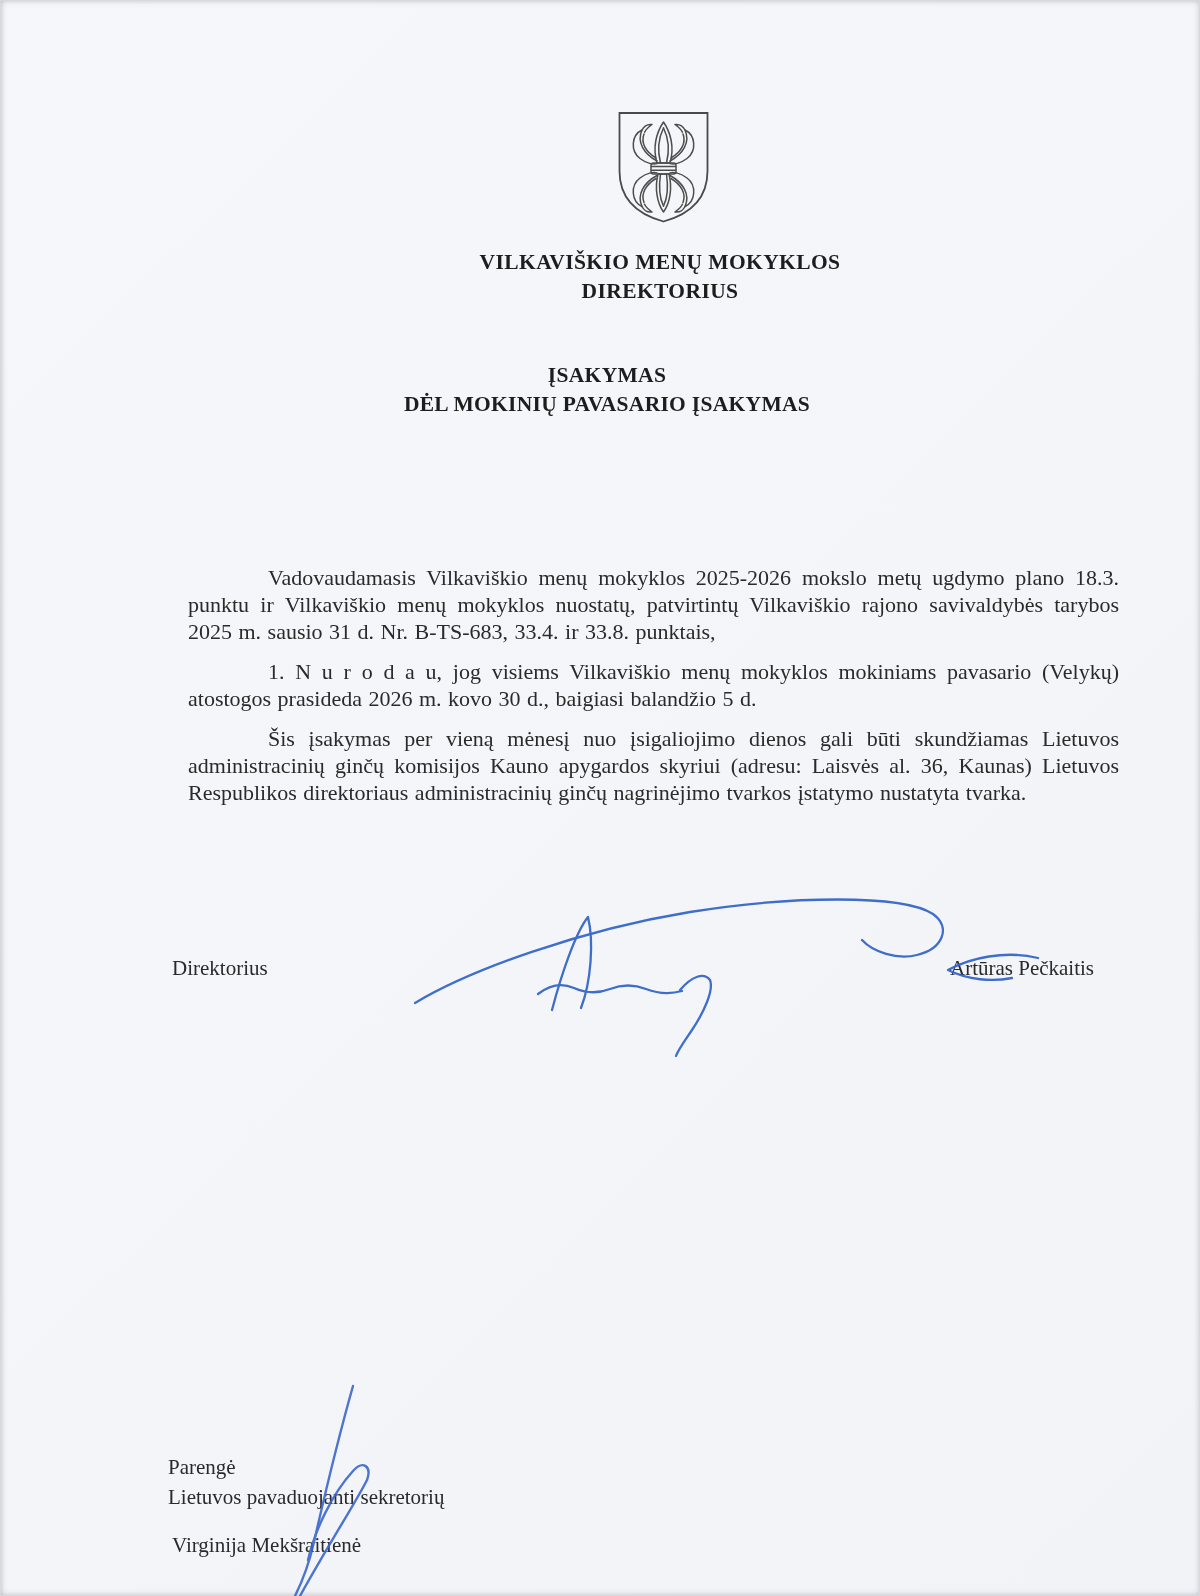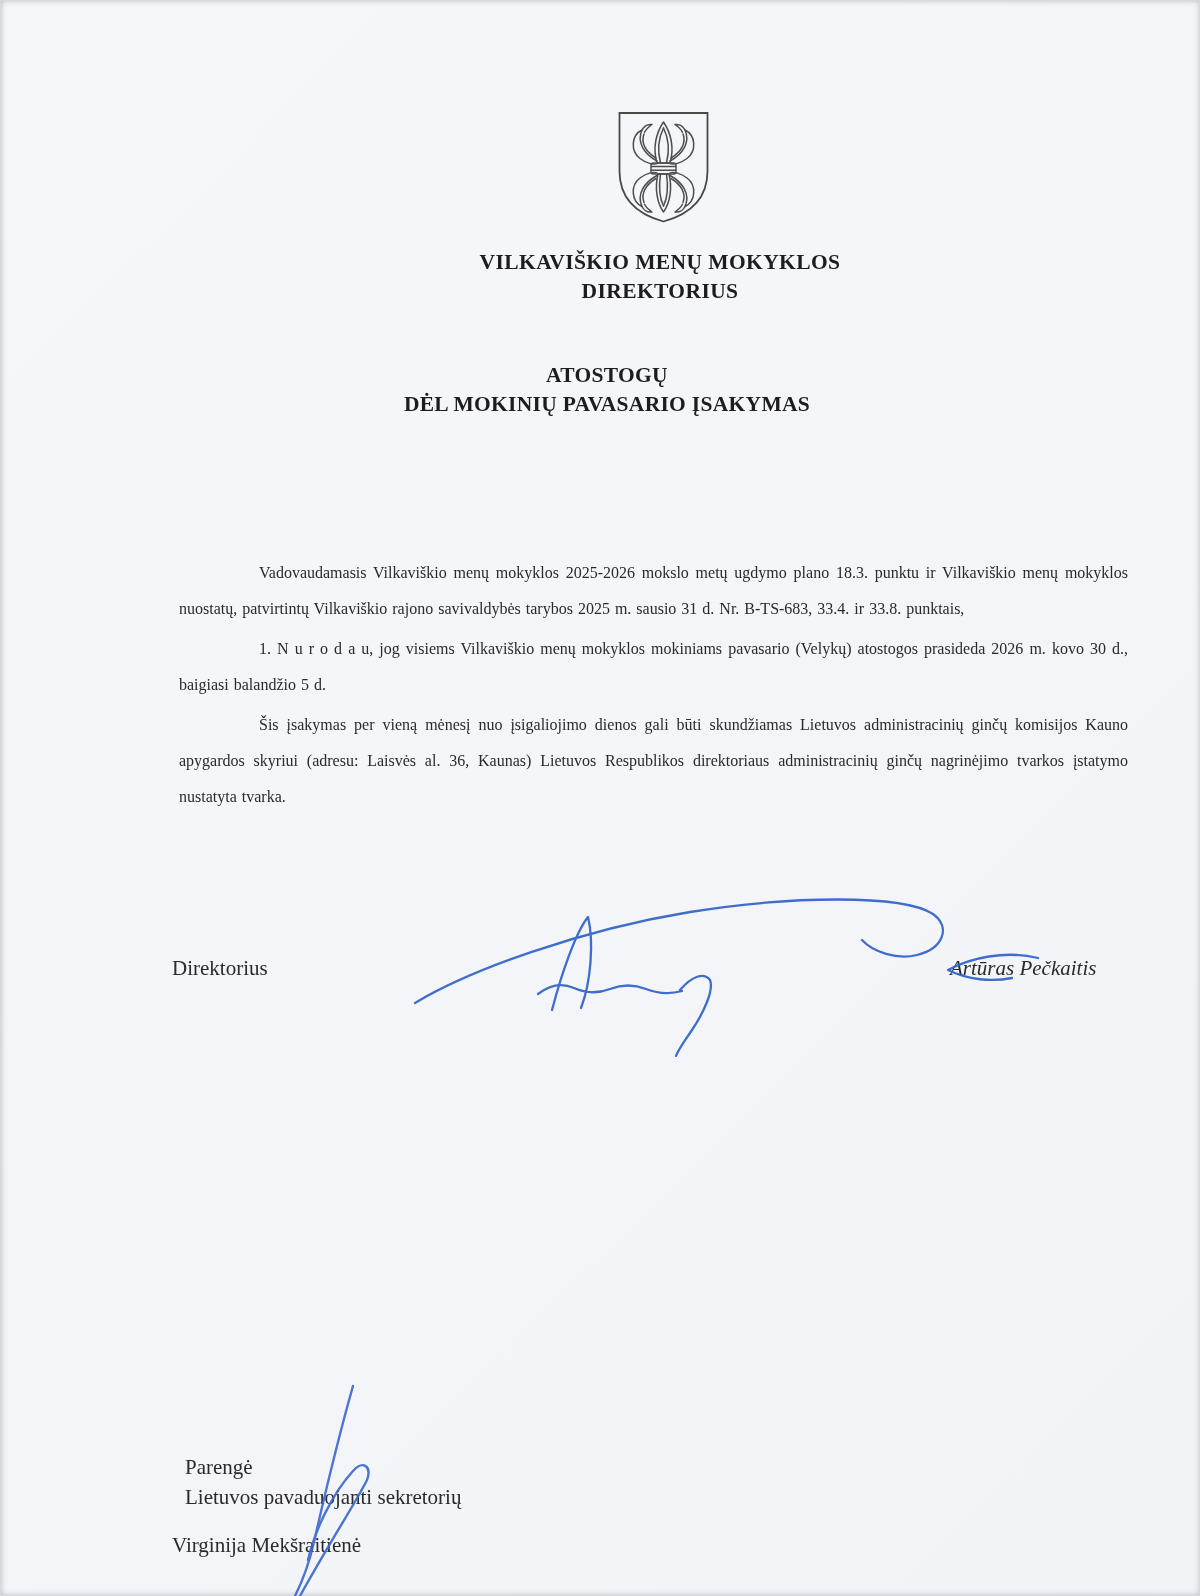--- a/index.html
+++ b/index.html
@@ -24,32 +24,32 @@
 
   .emblem{left:617px;top:111px;width:93px;height:113px;}
   .emblem svg{width:100%;height:100%;}
 
   .org-header{left:180px;top:248px;width:960px;font-size:21.5px;line-height:29px;letter-spacing:.4px;color:#1d1d1d;font-family:Liberation Serif, serif;}
   .order-title{left:127px;top:361px;width:960px;font-size:21.5px;line-height:29px;letter-spacing:.3px;color:#1d1d1d;}
   .dateline{left:180px;top:444px;width:960px;font-size:21px;line-height:28px;}
 
   .body-text{left:175px;top:551px;width:957px;}
   .body-text p{
-    margin:4px;
-    font-size:16px;
-    line-height:36px;
+    margin:13px;
+    font-size:22px;
+    line-height:27px;
     text-align:justify;
     text-indent:80px;
     word-spacing:1px;
   }
 
   .sig-role{left:172px;top:956px;font-size:21px;}
-  .sig-name{left:950px;top:956px;font-size:21px;font-style:italic;}
+  .sig-name{left:950px;top:956px;font-size:21px;}
 
-  .footer-block{left:185px;top:1452px;font-size:21px;line-height:30px;}
+  .footer-block{left:168px;top:1452px;font-size:21px;line-height:30px;}
   .footer-name{left:172px;top:1533px;font-size:21px;}
 
   .sig-svg{pointer-events:none;}
   .sig-director{left:390px;top:870px;width:660px;height:190px;}
   .sig-preparer{left:250px;top:1380px;width:140px;height:216px;}
 
   .emblem-stroke{fill:none;stroke:#4d4d4d;stroke-width:1.5;stroke-linecap:round;stroke-linejoin:round;}
   .emblem-shield{fill:none;stroke:#4a4a4a;stroke-width:1.8;}
   .ink{fill:none;stroke-linecap:round;stroke-linejoin:round;}
 </style>
@@ -94,21 +94,21 @@
       </g>
     </svg>
   </div>
 
   <div class="abs org-header center bold">
     <div>VILKAVIŠKIO MENŲ MOKYKLOS</div>
     <div>DIREKTORIUS</div>
   </div>
 
   <div class="abs order-title center bold">
-    <div>ATOSTOGŲ</div>
+    <div>ĮSAKYMAS</div>
     <div>DĖL MOKINIŲ PAVASARIO ĮSAKYMAS</div>
   </div>
 
 
   <div class="abs body-text">
     <p>Vadovaudamasis Vilkaviškio menų mokyklos 2025-2026 mokslo metų ugdymo plano 18.3. punktu ir Vilkaviškio menų mokyklos nuostatų, patvirtintų Vilkaviškio rajono savivaldybės tarybos 2025 m. sausio 31 d. Nr. B-TS-683, 33.4. ir 33.8. punktais,</p>
     <p>1. N u r o d a u, jog visiems Vilkaviškio menų mokyklos mokiniams pavasario (Velykų) atostogos prasideda 2026 m. kovo 30 d., baigiasi balandžio 5 d.</p>
     <p>Šis įsakymas per vieną mėnesį nuo įsigaliojimo dienos gali būti skundžiamas Lietuvos administracinių ginčų komisijos Kauno apygardos skyriui (adresu: Laisvės al. 36, Kaunas) Lietuvos Respublikos direktoriaus administracinių ginčų nagrinėjimo tvarkos įstatymo nustatyta tvarka.</p>
   </div>
 

